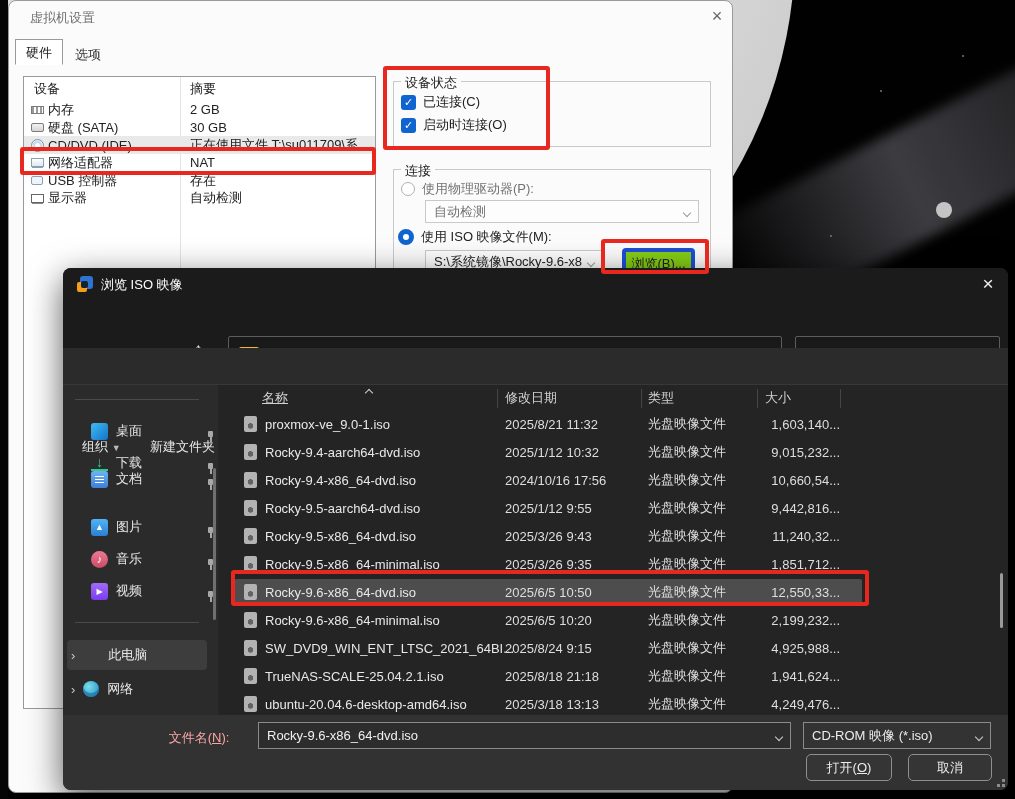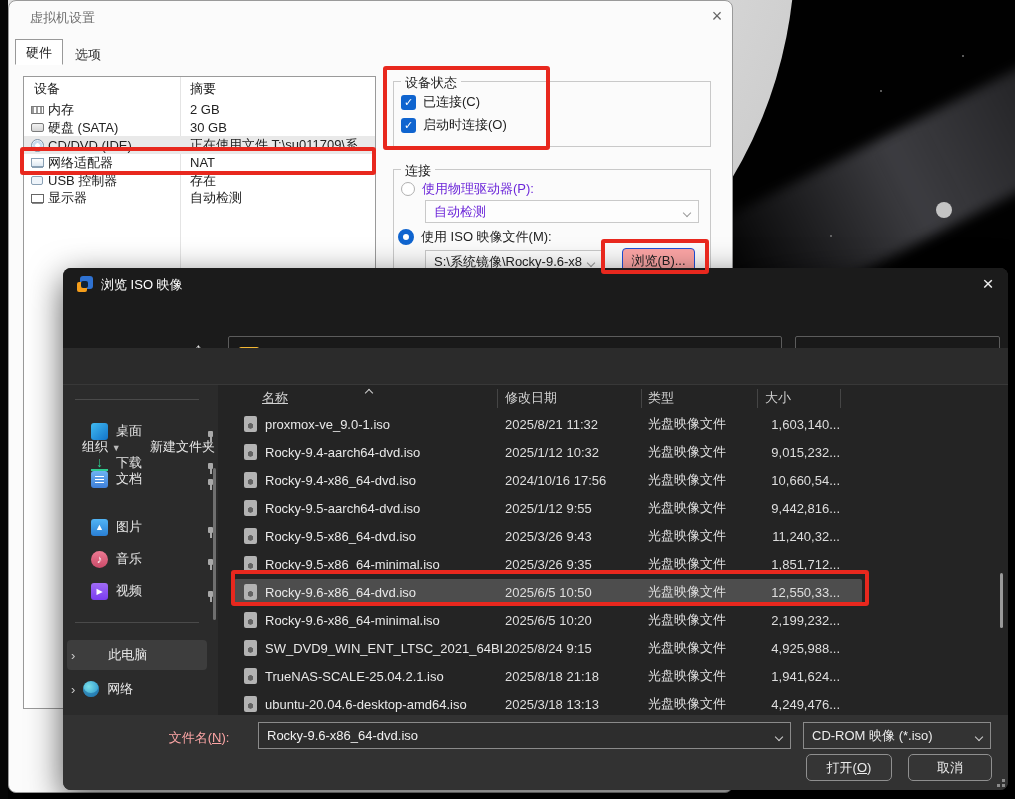--- a/index.html
+++ b/index.html
@@ -46,23 +46,23 @@
   
   .grpbox{position:absolute;border:1px solid #c9c9c9;}
   .grplabel{position:absolute;background:#fbfbfb;padding:0 4px;}
   .cbrow{position:absolute;display:flex;align-items:center;gap:7px;}
   .cbox{width:15px;height:15px;border-radius:3px;background:#0f64cf;color:#fff;font-size:11px;line-height:15px;text-align:center;}
   .radio{width:14px;height:14px;border-radius:50%;border:1px solid #b0b0b0;background:#fff;}
   .radio.on{width:16px;height:16px;border:5px solid #0f64cf;}
   .combo{position:absolute;height:23px;border:1px solid #c9c9c9;background:#fdfdfd;display:flex;align-items:center;
     padding:0 8px;white-space:nowrap;overflow:hidden;}
   .combo .cv{position:absolute;right:8px;}
-  .dim{color:#6d28d9;}
-  #browse-btn{position:absolute;left:613px;top:247px;width:73px;height:25px;border:1px solid #1d4ed8;border-radius:4px;
-    background:#fca5a5;text-align:center;line-height:23px;}
+  .dim{color:#737373;}
+  #browse-btn{position:absolute;left:613px;top:247px;width:73px;height:25px;border:4px solid #1d4ed8;border-radius:4px;
+    background:#84cc16;text-align:center;line-height:23px;}
   
   .chev{display:inline-block;width:6px;height:6px;border-right:1.5px solid #9a9a9a;border-bottom:1.5px solid #9a9a9a;}
   .chev.down{transform:rotate(45deg);}
   .chev.up{transform:rotate(-135deg);}
   .chev.dark{border-color:#cfcfcf;}
   
   #fdlg{position:absolute;left:63px;top:268px;width:945px;height:522px;background:#2b2b2b;border-radius:8px;
     box-shadow:0 10px 34px rgba(0,0,0,.65);z-index:3;font-size:13px;color:#e6e6e6;}
   #f-titlebar{position:absolute;left:0;top:0;width:945px;height:32px;background:#1b1b1b;border-radius:8px 8px 0 0;}
   #f-navbar{position:absolute;left:0;top:32px;width:945px;height:48px;background:#1b1b1b;}

